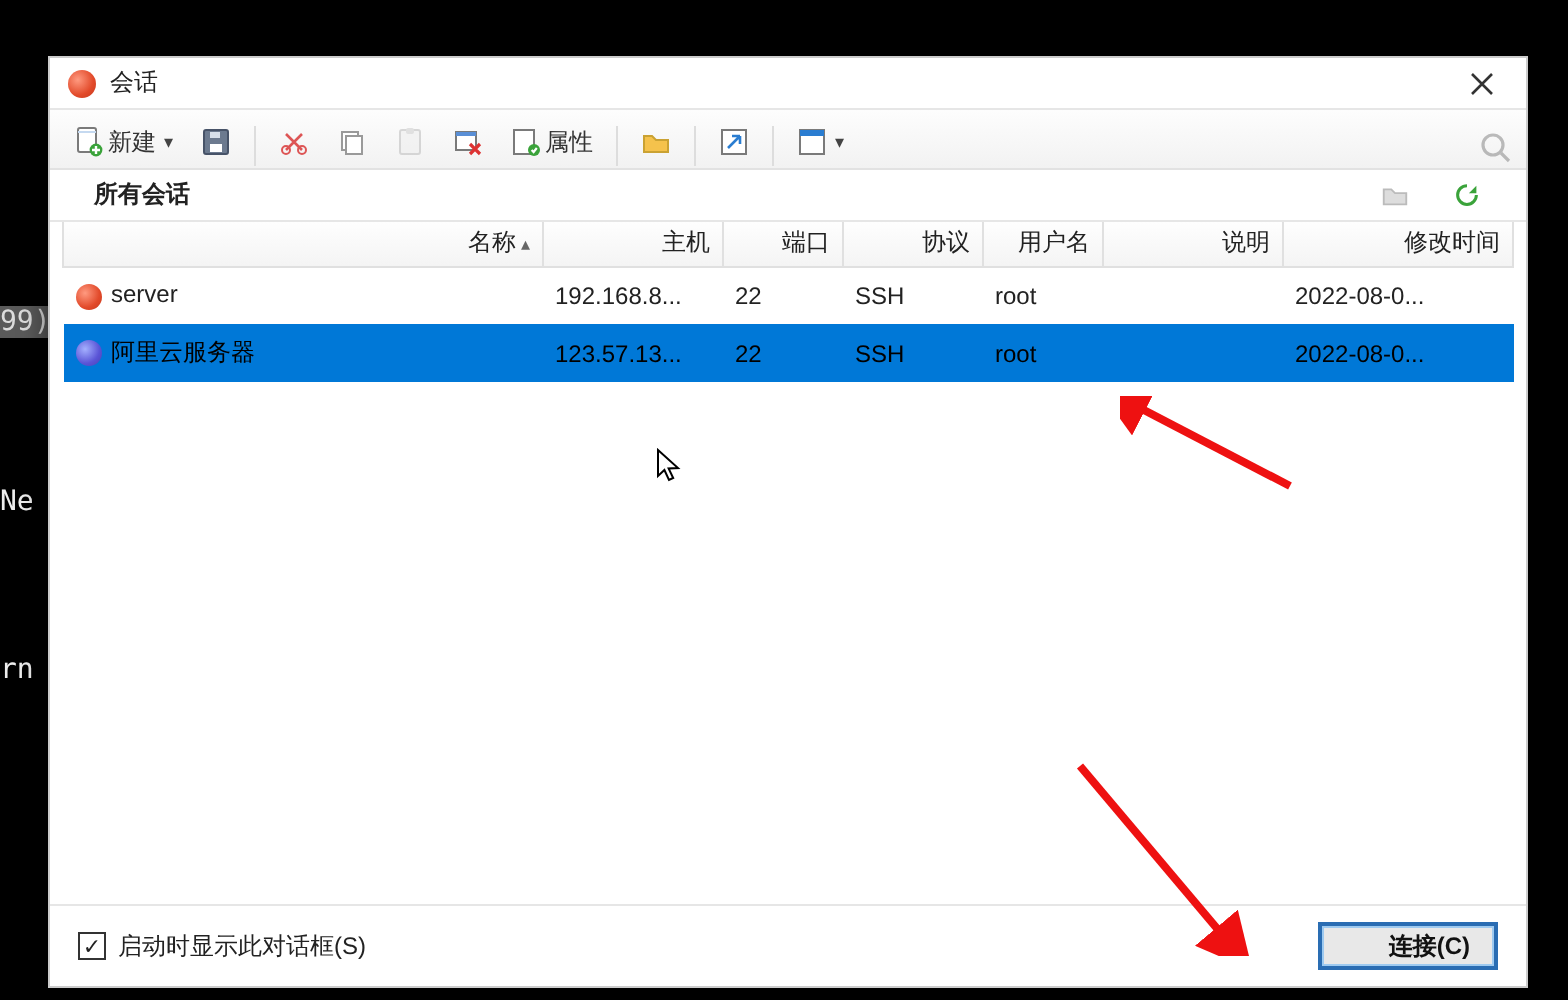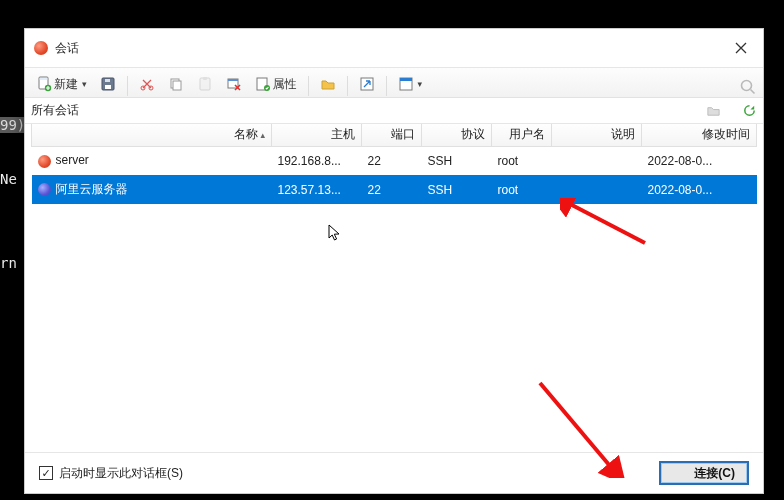--- a/index.html
+++ b/index.html
@@ -1,55 +1,55 @@
 <!DOCTYPE html>
 <html><head>
 <meta charset="utf-8">
 <style>
   * { box-sizing: border-box; margin: 0; padding: 0; }
   html, body { width: 784px; height: 500px; overflow: hidden; font-family: "Microsoft YaHei", "Segoe UI", Tahoma, sans-serif; font-size: 12px; }
   body { background: #000; position: relative; }
 
   
   .bg-terminal { position: absolute; left: 0; top: 0; width: 24px; height: 500px; background: #000; color: #eee; font-family: Consolas, monospace; font-size: 14px; line-height: 18px; padding-top: 80px; white-space: pre; }
-  .bg-terminal .ln { display: block; }
+  .bg-terminal .ln { display: block; margin-top: 36px; }
   .bg-terminal .hl { color: #dcdcdc; background: #5a5a5a; display: inline; }
 
   
   .dialog { position: absolute; left: 24px; top: 28px; width: 740px; height: 466px; background: #fff; border: 1px solid #ccc; box-shadow: -2px 4px 12px rgba(0,0,0,.45); display: flex; flex-direction: column; }
 
   
-  .titlebar { height: 39px; display: flex; align-items: center; padding: 0 8px; border-bottom: 1px solid #e6e6e6; background: #fff; }
+  .titlebar { height: 26px; display: flex; align-items: center; padding: 0 8px; border-bottom: 1px solid #e6e6e6; background: #fff; }
   .titlebar .app-icon { width: 16px; height: 16px; margin-right: 6px; display: flex; align-items: center; justify-content: center; }
   .titlebar .title { color: #222; }
   .titlebar .spacer { flex: 1; }
   .close-btn { width: 28px; height: 22px; display: flex; align-items: center; justify-content: center; cursor: pointer; border-radius: 3px; }
 
   
   .toolbar { height: 30px; display: flex; align-items: flex-end; padding: 1px 6px; border-bottom: 1px solid #e2e2e2; background: linear-gradient(#fdfdfd,#f2f2f2); gap: 3px; }
   .tbtn { height: 24px; min-width: 24px; display: flex; align-items: center; justify-content: center; padding: 0 4px; border: 1px solid transparent; border-radius: 2px; cursor: pointer; color: #444; gap: 2px; }
   .tbtn svg { display: block; }
   .tbtn .caret { margin-left: 2px; font-size: 9px; color: #444; }
   .tbtn .lbl { color: #333; font-size: 12px; }
   .tsep { width: 1px; height: 20px; background: #ddd; margin: 0 3px; }
   .toolbar .spacer { flex: 1; }
   .search-icon { width: 18px; height: 18px; opacity: .55; }
 
   
-  .filter-row { height: 26px; display: flex; align-items: center; padding: 0 6px; border-bottom: 1px solid #e6e6e6; gap: 20px; }
+  .filter-row { height: 26px; display: flex; align-items: center; padding: 0 22px; border-bottom: 1px solid #e6e6e6; gap: 20px; font-weight: bold; }
   .filter-row .lbl { color: #222; flex: 1; }
   .mini-ico { width: 16px; height: 16px; display: flex; align-items: center; justify-content: center; color: #777; cursor: pointer; }
 
   
   .table-wrap { flex: 1; border-bottom: 1px solid #e6e6e6; background: #fff; padding: 0 6px; display: flex; flex-direction: column; }
   table { width: 100%; border-collapse: collapse; table-layout: fixed; }
   thead th { height: 22px; font-weight: 400; color: #222; text-align: right; border: 1px solid #e0e0e0; border-top: none; padding: 0 6px; background: linear-gradient(#fefefe,#f4f4f4); white-space: nowrap; }
   thead th.sorted::after { content: " ▴"; font-size: 9px; color: #666; }
   tbody td { height: 29px; padding: 0 6px; color: #222; white-space: nowrap; overflow: hidden; text-overflow: ellipsis; }
-  tbody tr.sel td { background: #0078d7; color: #ffffff; }
+  tbody tr.sel td { background: #0078d7; color: #000000; }
   .row-icon { width: 14px; height: 14px; display: inline-flex; align-items: center; justify-content: center; vertical-align: middle; margin-right: 4px; }
   .sess-swirl { width: 13px; height: 13px; border-radius: 50%; }
   .sess-swirl.red { background: radial-gradient(circle at 35% 35%, #ff9a80 0%, #e24a2a 60%, #c53a1e 100%); }
   .sess-swirl.blue { background: radial-gradient(circle at 35% 35%, #a4b0ff 0%, #5a54d6 60%, #4a3fb0 100%); }
   .table-grow { flex: 1; }
 
   
   .cursor-overlay { position: absolute; pointer-events: none; font-size: 16px; color: #111; }
 
   

